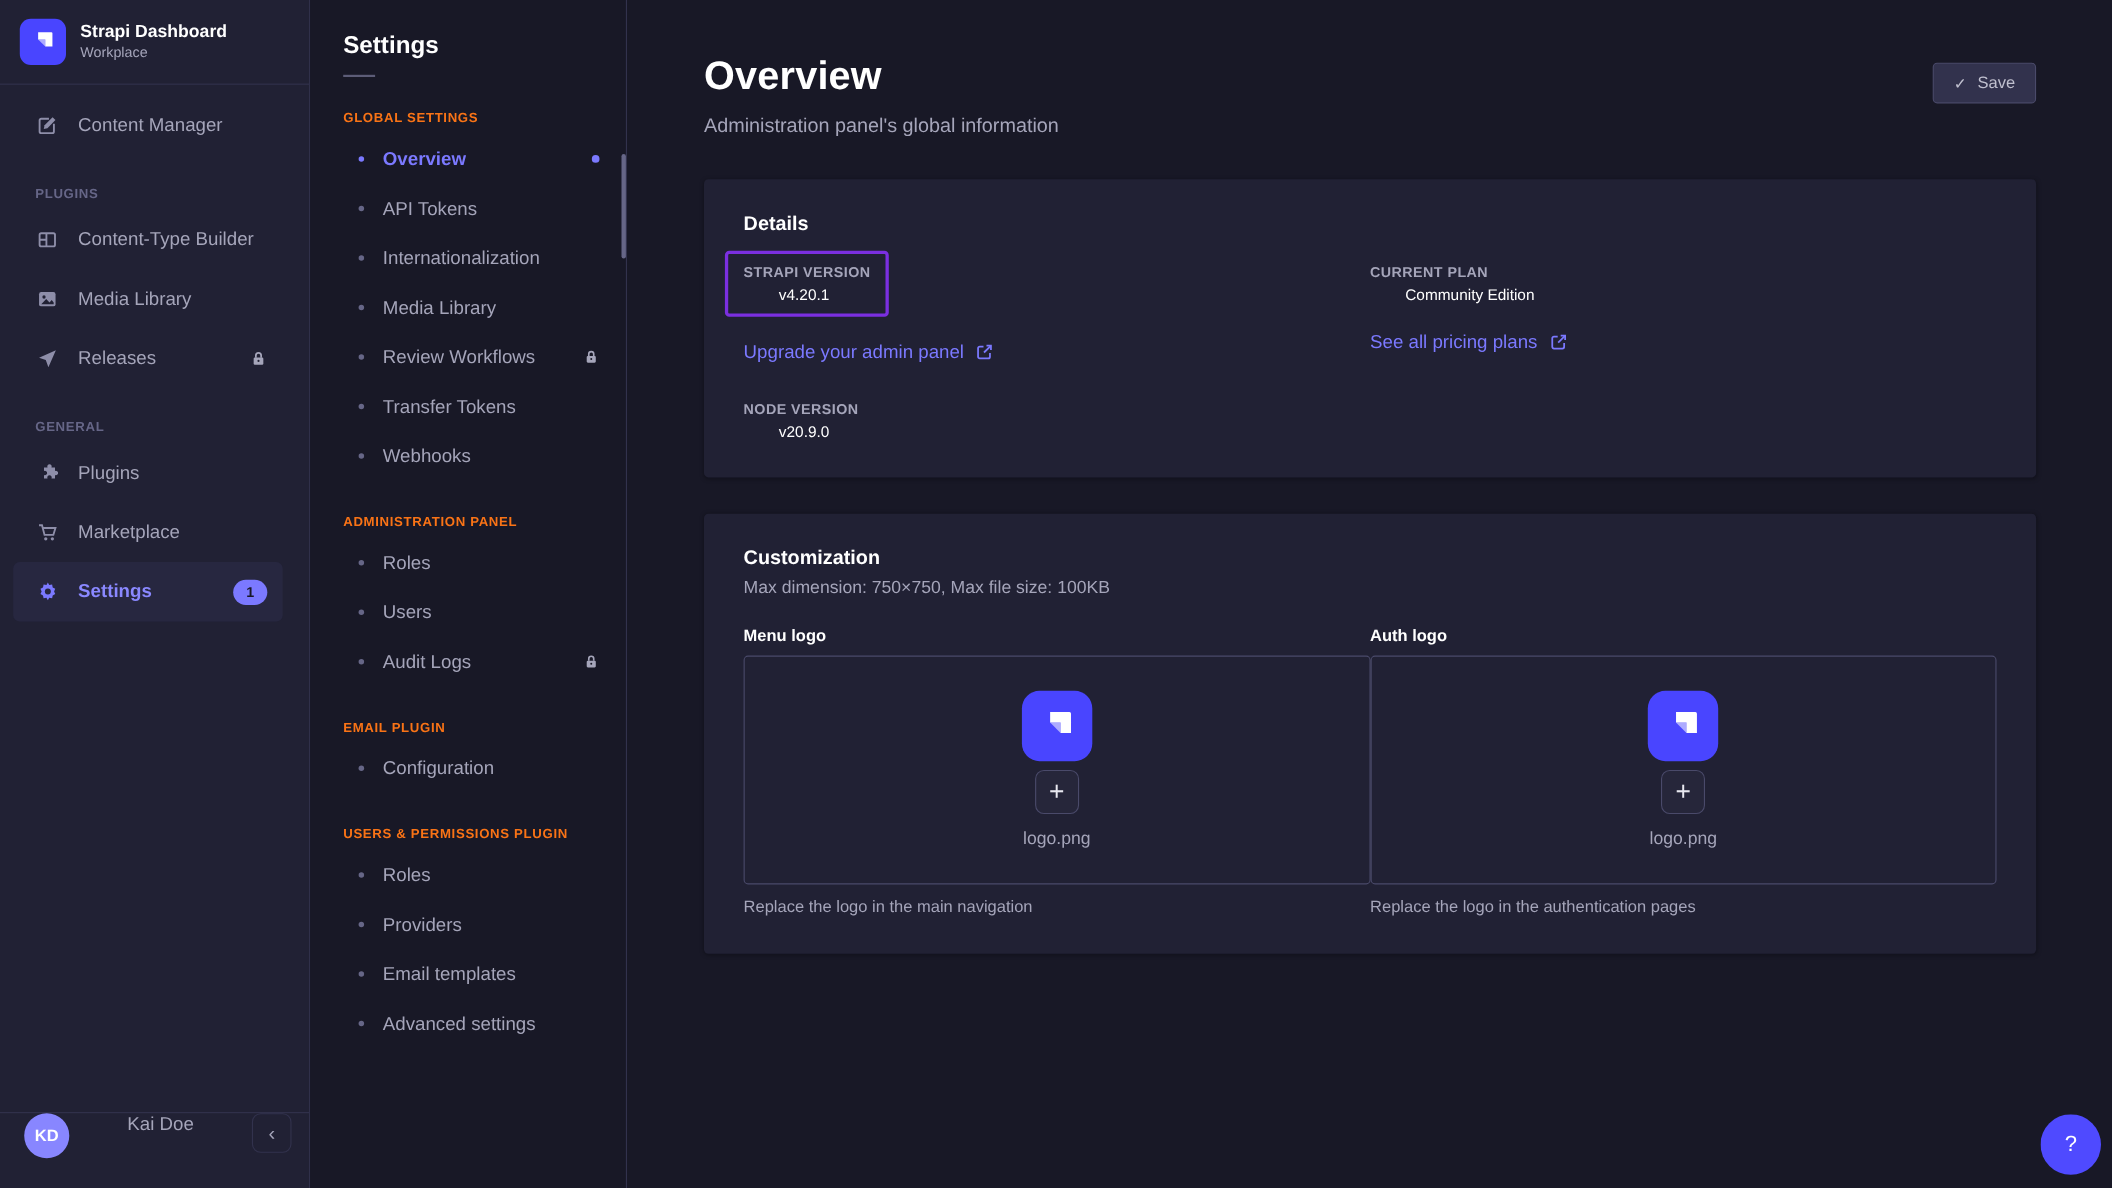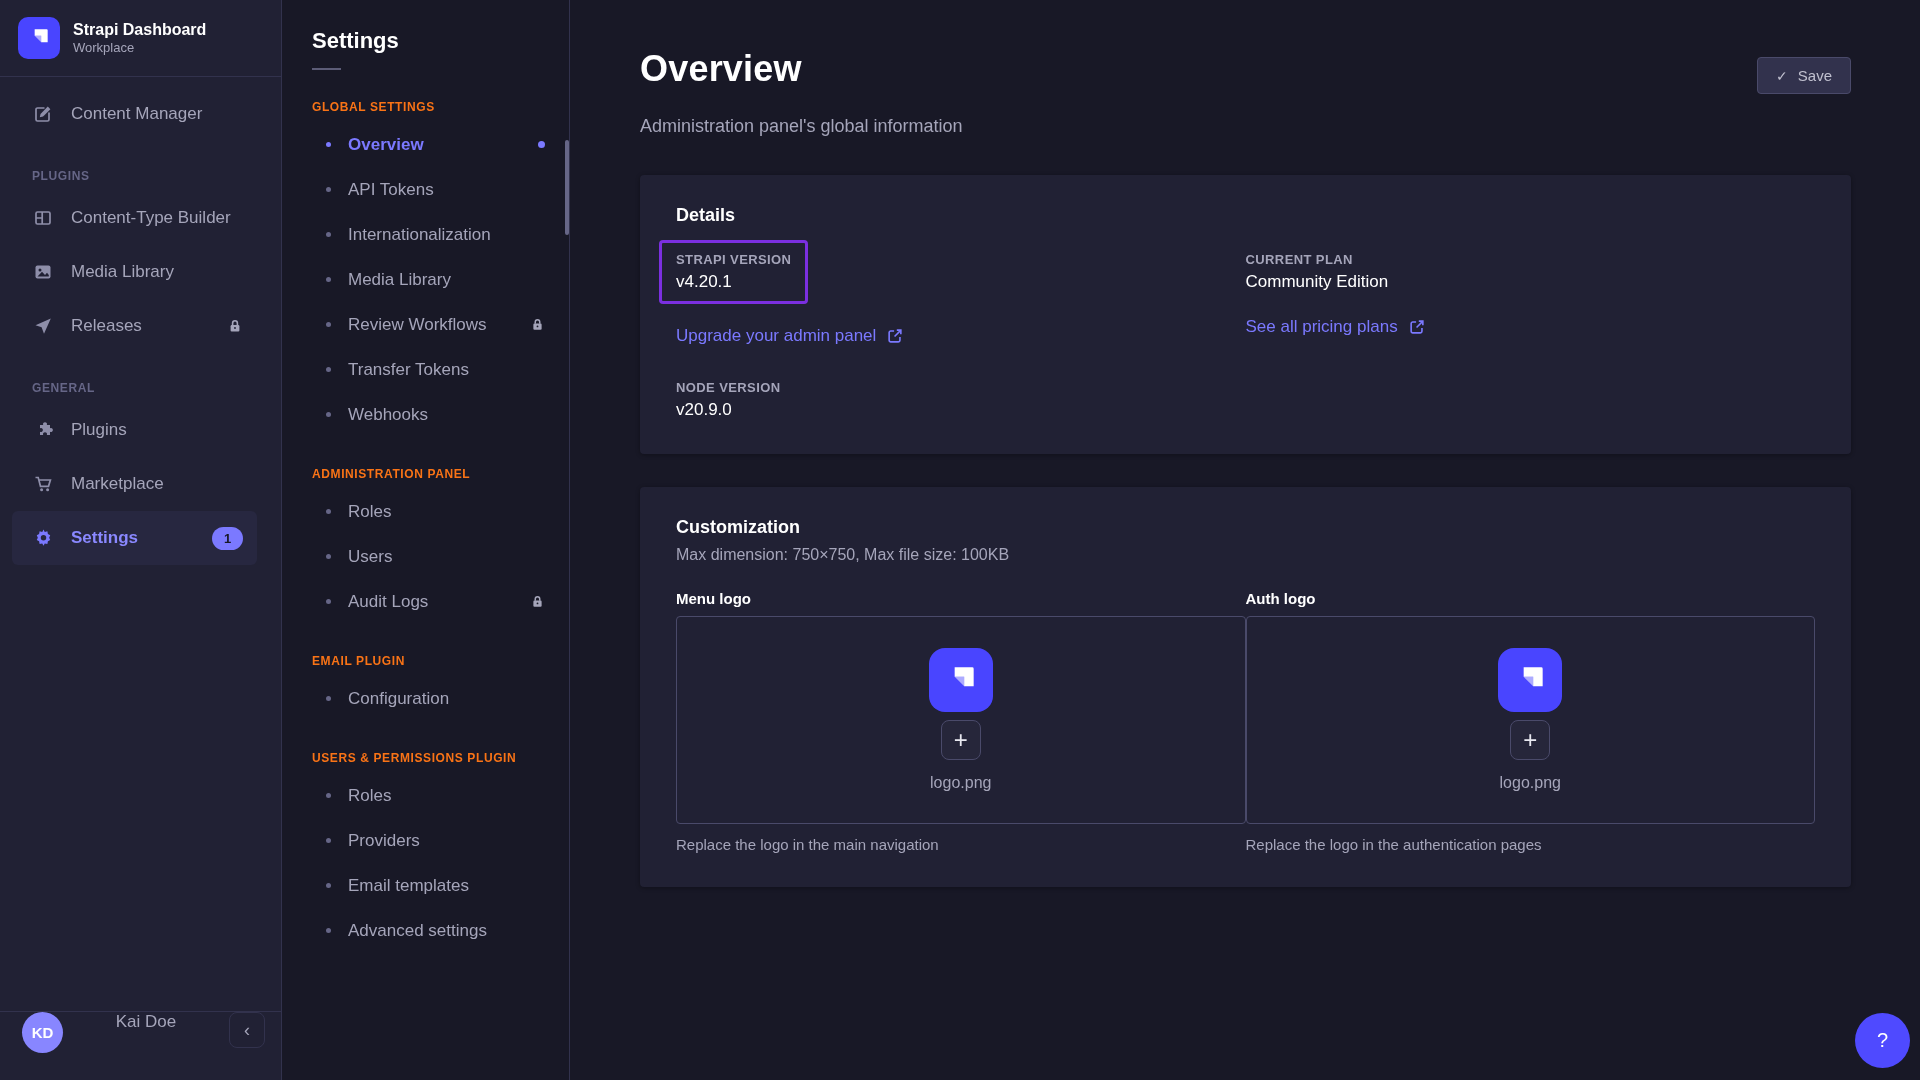--- a/index.html
+++ b/index.html
@@ -70,37 +70,37 @@
   }
   .subnav-item .bullet { width:5px; height:5px; border-radius:50%; background:#666687; margin-right:17px; flex:0 0 auto; }
   .subnav-item.active { color:#7b79ff; font-weight:bold; }
   .subnav-item.active .bullet { background:#7b79ff; }
   .notif-dot { margin-left:auto; width:7px; height:7px; border-radius:50%; background:#7b79ff; }
   .sub-scroll-thumb { position:absolute; right:0; top:140px; width:4px; height:95px; background:#666687; border-radius:2px; }
   
   .main { flex:1; height:1080px; overflow:hidden; padding:0 69px 0 70px; position:relative; }
   .main-header { display:flex; align-items:flex-start; justify-content:space-between; margin-top:48px; }
   .page-title { font-size:36px; font-weight:bold; letter-spacing:.2px; }
-  .page-subtitle { font-size:18px; color:#a5a5ba; margin-top:26px; }
+  .page-subtitle { font-size:18px; color:#a5a5ba; margin-top:14px; }
   .save-btn {
     margin-top:9px; display:flex; align-items:center; gap:10px;
     background:#32324d; border:1px solid #4a4a6a; color:#c0c0cf;
     font-size:15px; padding:9px 18px; border-radius:4px; cursor:pointer;
     font-family:"Liberation Sans", sans-serif;
   }
   .save-btn .check { font-size:14px; }
   .card {
     background:#212134; border-radius:4px; box-shadow:0 1px 4px rgba(3,3,5,.35);
     padding:30px 36px 34px 36px;
   }
   .card-details { margin-top:38px; min-height:263px; }
   .card-heading { font-size:18px; font-weight:bold; }
   .details-grid { display:grid; grid-template-columns:1fr 1fr; margin-top:14px; }
   .meta-label { font-size:13px; font-weight:bold; letter-spacing:.4px; color:#a5a5ba; }
-  .meta-value { font-size:17px; color:#ffffff; margin-top:5px; }
+  .meta-value { font-size:14px; color:#ffffff; margin-top:5px;margin-left:32px; }
   .annotation-box {
     display:inline-block; border:3px solid #7b2fe0; border-radius:4px;
     padding:9px 14px; margin-left:-17px;
   }
   .link-row { display:flex; align-items:center; gap:10px; color:#7b79ff; font-size:17px; margin-top:22px; cursor:pointer; }
   .node-block { margin-top:34px; }
   .plan-col { padding-top:12px; }
   .card-custom { margin-top:33px; margin-bottom:40px; }
   .custom-sub { font-size:16px; color:#a5a5ba; margin-top:8px; }
   .logo-cols { display:flex; margin-top:26px; }

